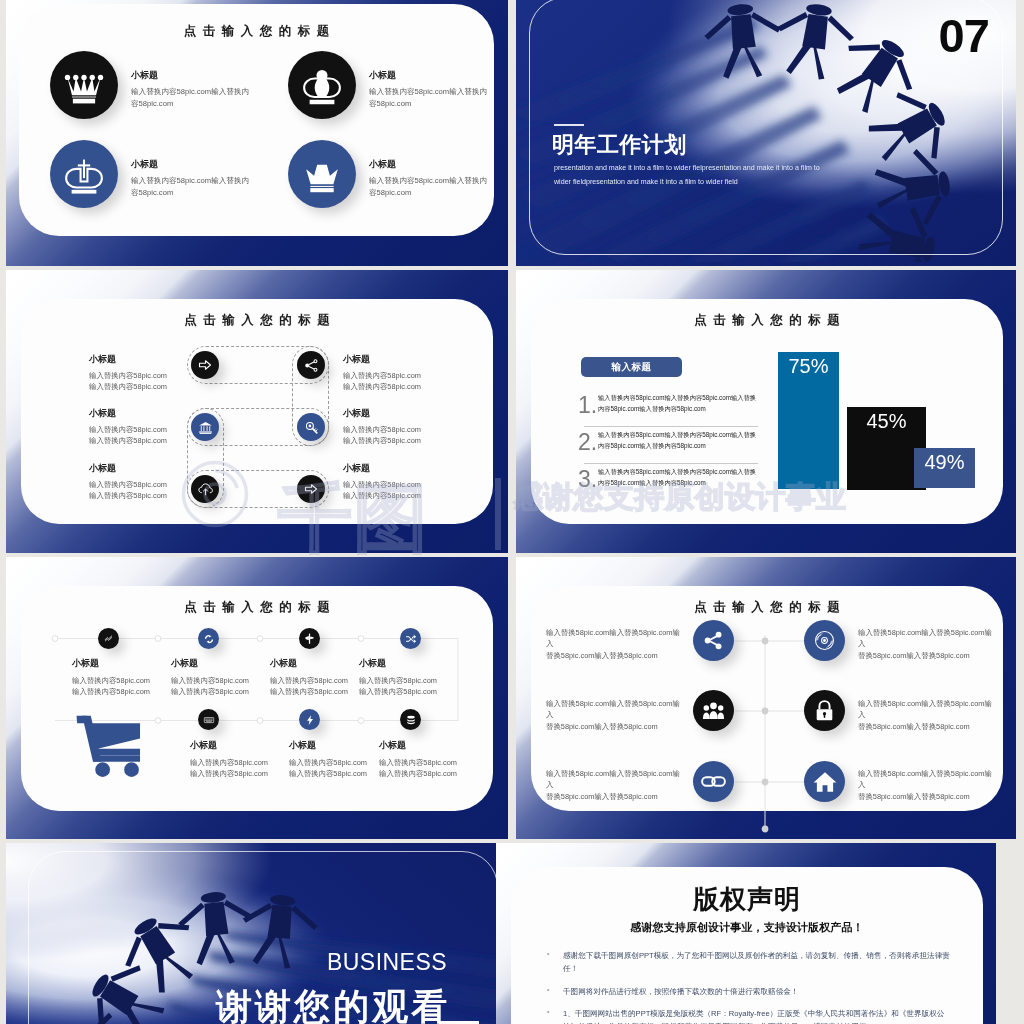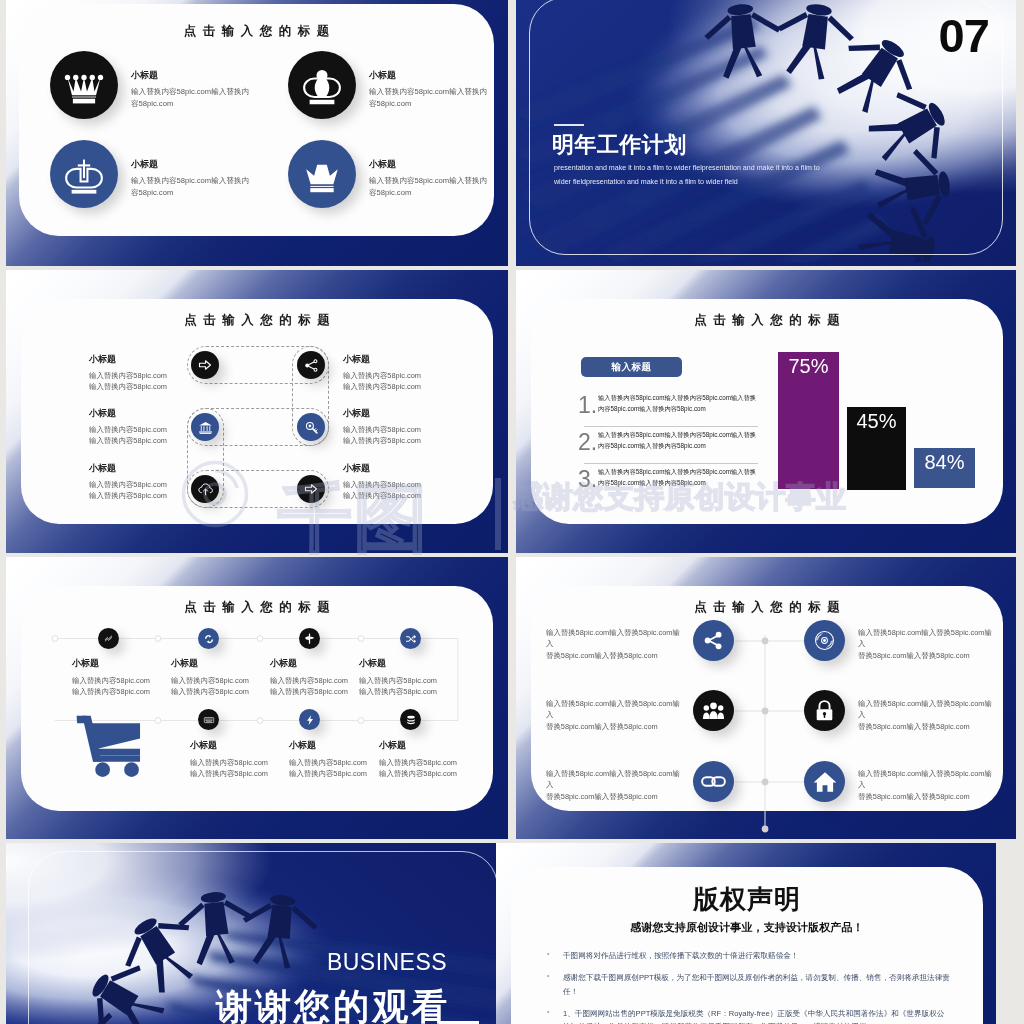--- a/index.html
+++ b/index.html
@@ -110,22 +110,22 @@
 #s4 .s4r1 { left:62px; top:122px; }
 #s4 .s4r2 { left:62px; top:159px; }
 #s4 .s4r3 { left:62px; top:196px; }
 .s4num { font-size:23px; color:#7b7b7b; font-weight:normal; width:18px;
   line-height:1; margin-top:2px; }
 .s4txt { width:163px; font-size:6.3px; line-height:1.8; color:#222; margin-left:2px; }
 .s4sep { position:absolute; left:68px; width:174px; height:1px; background:#c9c9c9; }
 #s4 .s4s1 { top:156px; } #s4 .s4s2 { top:193px; }
 .bar { position:absolute; color:#fff; font-size:20px; text-align:center;
   padding-top:3px; font-weight:normal; }
-#s4 .b1 { left:262px; top:82px; width:61px; height:137px; background:#701a75; }
-#s4 .b2 { left:331px; top:137px; width:59px; height:83px; background:#0d0d0d; }
+#s4 .b1 { left:262px; top:82px; width:61px; height:137px; background:#0369a1; }
+#s4 .b2 { left:331px; top:137px; width:79px; height:83px; background:#0d0d0d; }
 #s4 .b3 { left:398px; top:178px; width:61px; height:40px; background:#3a558e; }
 
 .watermark { position:absolute; left:0; top:0; width:1024px; height:1024px;
   pointer-events:none; z-index:40; }
 .watermark > * { position:absolute; }
 .watermark { opacity:0.33;border-radius:11px; }
 .wm-logo { left:180px; top:459px; opacity:0.9; }
 .wm-qt { left:278px; top:482px; font-size:74px; line-height:1; font-weight:bold;
   color:transparent; -webkit-text-stroke:2.0px rgba(160,170,200,0.95);
   letter-spacing:0.02em; }
@@ -438,21 +438,21 @@
     <div class="s4row s4r3">
       <div class="s4num">3.</div>
       <div class="s4txt">输入替换内容58pic.com输入替换内容58pic.com输入替换内容58pic.com输入替换内容58pic.com</div>
     </div>
 
     <div class="bar b1">
       <span>75%</span></div>
     <div class="bar b2">
       <span>45%</span></div>
     <div class="bar b3">
-      <span>84%</span></div>
+      <span>49%</span></div>
   </div>
   <div class="watermark">
     <div class="wm-logo">
       <svg viewBox="0 0 120 120" width="70" height="70">
         <circle cx="60" cy="60" r="54" fill="none" stroke="#a0aac8" stroke-width="6" opacity="0.95"></circle>
         <path d="M60 20 A40 40 0 0 1 98 50" fill="none" stroke="#a0aac8" stroke-width="6" opacity="0.95"></path>
         <circle cx="60" cy="60" r="17" fill="none" stroke="#a0aac8" stroke-width="6" opacity="0.95"></circle>
       </svg>
     </div>
     <div class="wm-qt">千图</div>
@@ -723,19 +723,19 @@
     <div class="s7biz">BUSINESS</div>
     <div class="s7thx">谢谢您的观看</div>
     <div class="s7ul"></div>
   </div>
   <div class="slide" id="s8">
     <div class="bg-light"></div>
     <div class="card s8card"></div>
     <div class="s8h1">版权声明</div>
     <div class="s8h2">感谢您支持原创设计事业，支持设计版权产品！</div>
     <ul class="s8list">
+      <li>感谢您下载千图网原创PPT模板，为了您和千图网以及原创作者的利益，请勿复制、传播、销售，否则将承担法律责任！</li>
       <li>千图网将对作品进行维权，按照传播下载次数的十倍进行索取赔偿金！</li>
-      <li>感谢您下载千图网原创PPT模板，为了您和千图网以及原创作者的利益，请勿复制、传播、销售，否则将承担法律责任！</li>
       <li>1、千图网网站出售的PPT模版是免版税类（RF：Royalty-free）正版受《中华人民共和国著作法》和《世界版权公约》的保护，作品的所有权、版权和著作权归千图网所有，您下载的是PPT模版素材使用权。</li>
 
     </ul>
   </div>
 </div>
 
 </body></html>

